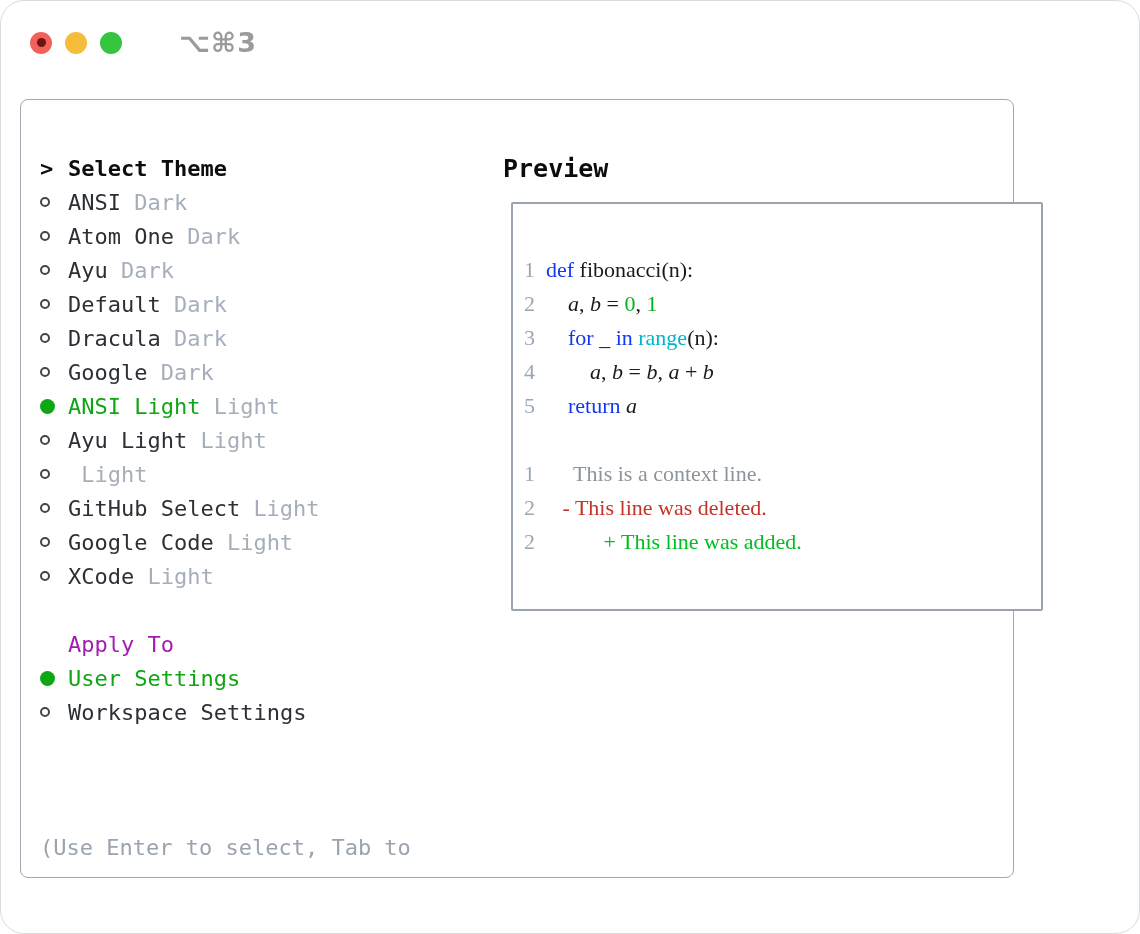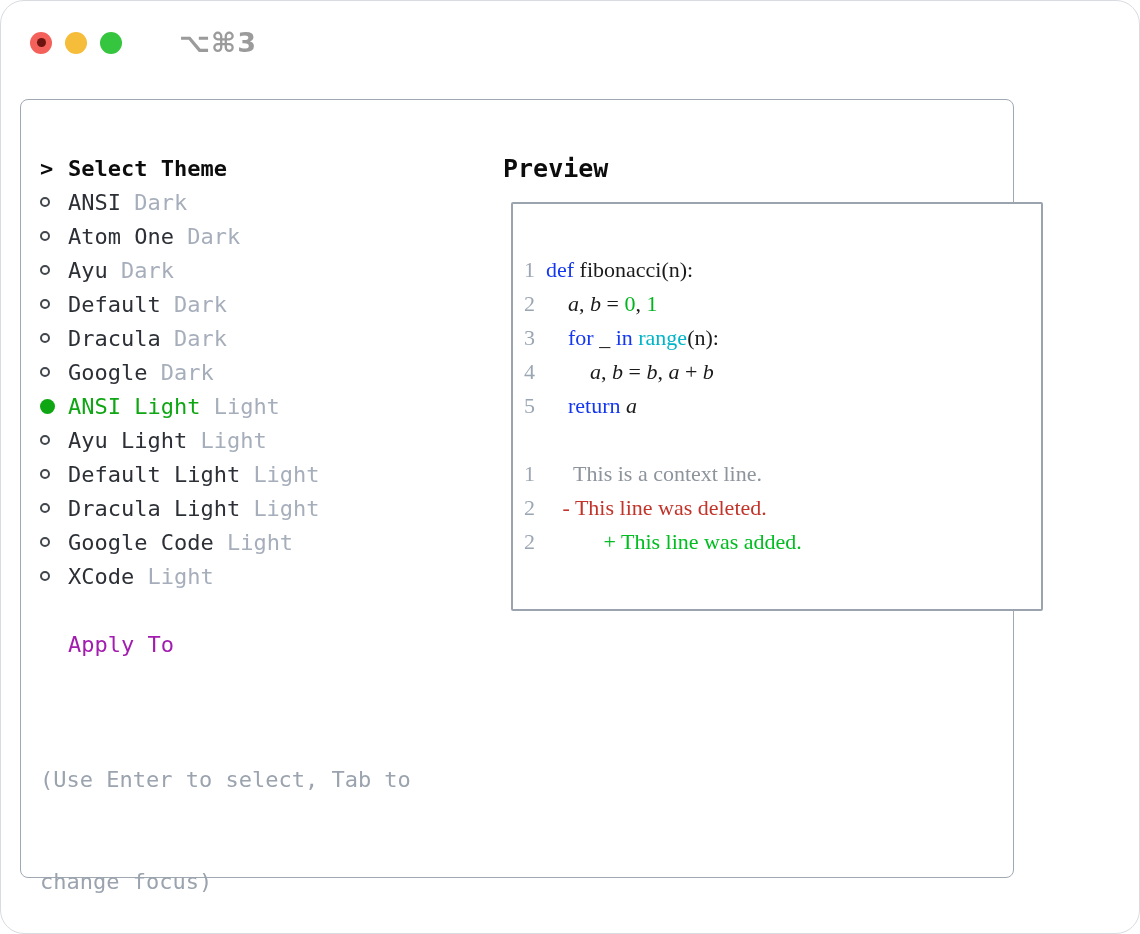--- a/index.html
+++ b/index.html
@@ -125,33 +125,37 @@
 
       <div id="theme-list">
           <div class="row"><span class="marker"><span class="radio-ring"></span></span><span class="theme-name">ANSI</span><span class="theme-variant">Dark</span></div>
           <div class="row"><span class="marker"><span class="radio-ring"></span></span><span class="theme-name">Atom One</span><span class="theme-variant">Dark</span></div>
           <div class="row"><span class="marker"><span class="radio-ring"></span></span><span class="theme-name">Ayu</span><span class="theme-variant">Dark</span></div>
           <div class="row"><span class="marker"><span class="radio-ring"></span></span><span class="theme-name">Default</span><span class="theme-variant">Dark</span></div>
           <div class="row"><span class="marker"><span class="radio-ring"></span></span><span class="theme-name">Dracula</span><span class="theme-variant">Dark</span></div>
           <div class="row"><span class="marker"><span class="radio-ring"></span></span><span class="theme-name">Google</span><span class="theme-variant">Dark</span></div>
           <div class="row selected"><span class="marker"><span class="radio-filled"></span></span><span class="theme-name">ANSI Light</span><span class="theme-variant">Light</span></div>
           <div class="row"><span class="marker"><span class="radio-ring"></span></span><span class="theme-name">Ayu Light</span><span class="theme-variant">Light</span></div>
-          <div class="row"><span class="marker"><span class="radio-ring"></span></span><span class="theme-name">Default Light</span><span class="theme-variant">Light</span></div>
-          <div class="row"><span class="marker"><span class="radio-ring"></span></span><span class="theme-name">Dracula Light</span><span class="theme-variant">Light</span></div>
+          <div class="row"><span class="marker"><span class="radio-ring"></span></span><span class="theme-variant">Light</span></div>
+          <div class="row"><span class="marker"><span class="radio-ring"></span></span><span class="theme-name">GitHub Select</span><span class="theme-variant">Light</span></div>
           <div class="row"><span class="marker"><span class="radio-ring"></span></span><span class="theme-name">Google Code</span><span class="theme-variant">Light</span></div>
           <div class="row"><span class="marker"><span class="radio-ring"></span></span><span class="theme-name">XCode</span><span class="theme-variant">Light</span></div>
         </div>
 
       <div class="row spacer"></div>
 
       <div class="row">
         <span class="marker"></span>
         <span class="apply-label">Apply To</span>
       </div>
 
+      <div id="apply-list">
+          <div class="row selected"><span class="marker"><span class="radio-filled"></span></span><span class="option-label">User Settings</span></div>
+          <div class="row"><span class="marker"><span class="radio-ring"></span></span><span class="option-label">Workspace Settings</span></div>
+        </div>
 
       <div class="row spacer"></div>
 
       <div class="hint">
         <div>(Use Enter to select, Tab to</div>
         <div>change focus)</div>
       </div>
     </div>
 
     <div class="preview-label">Preview</div>

